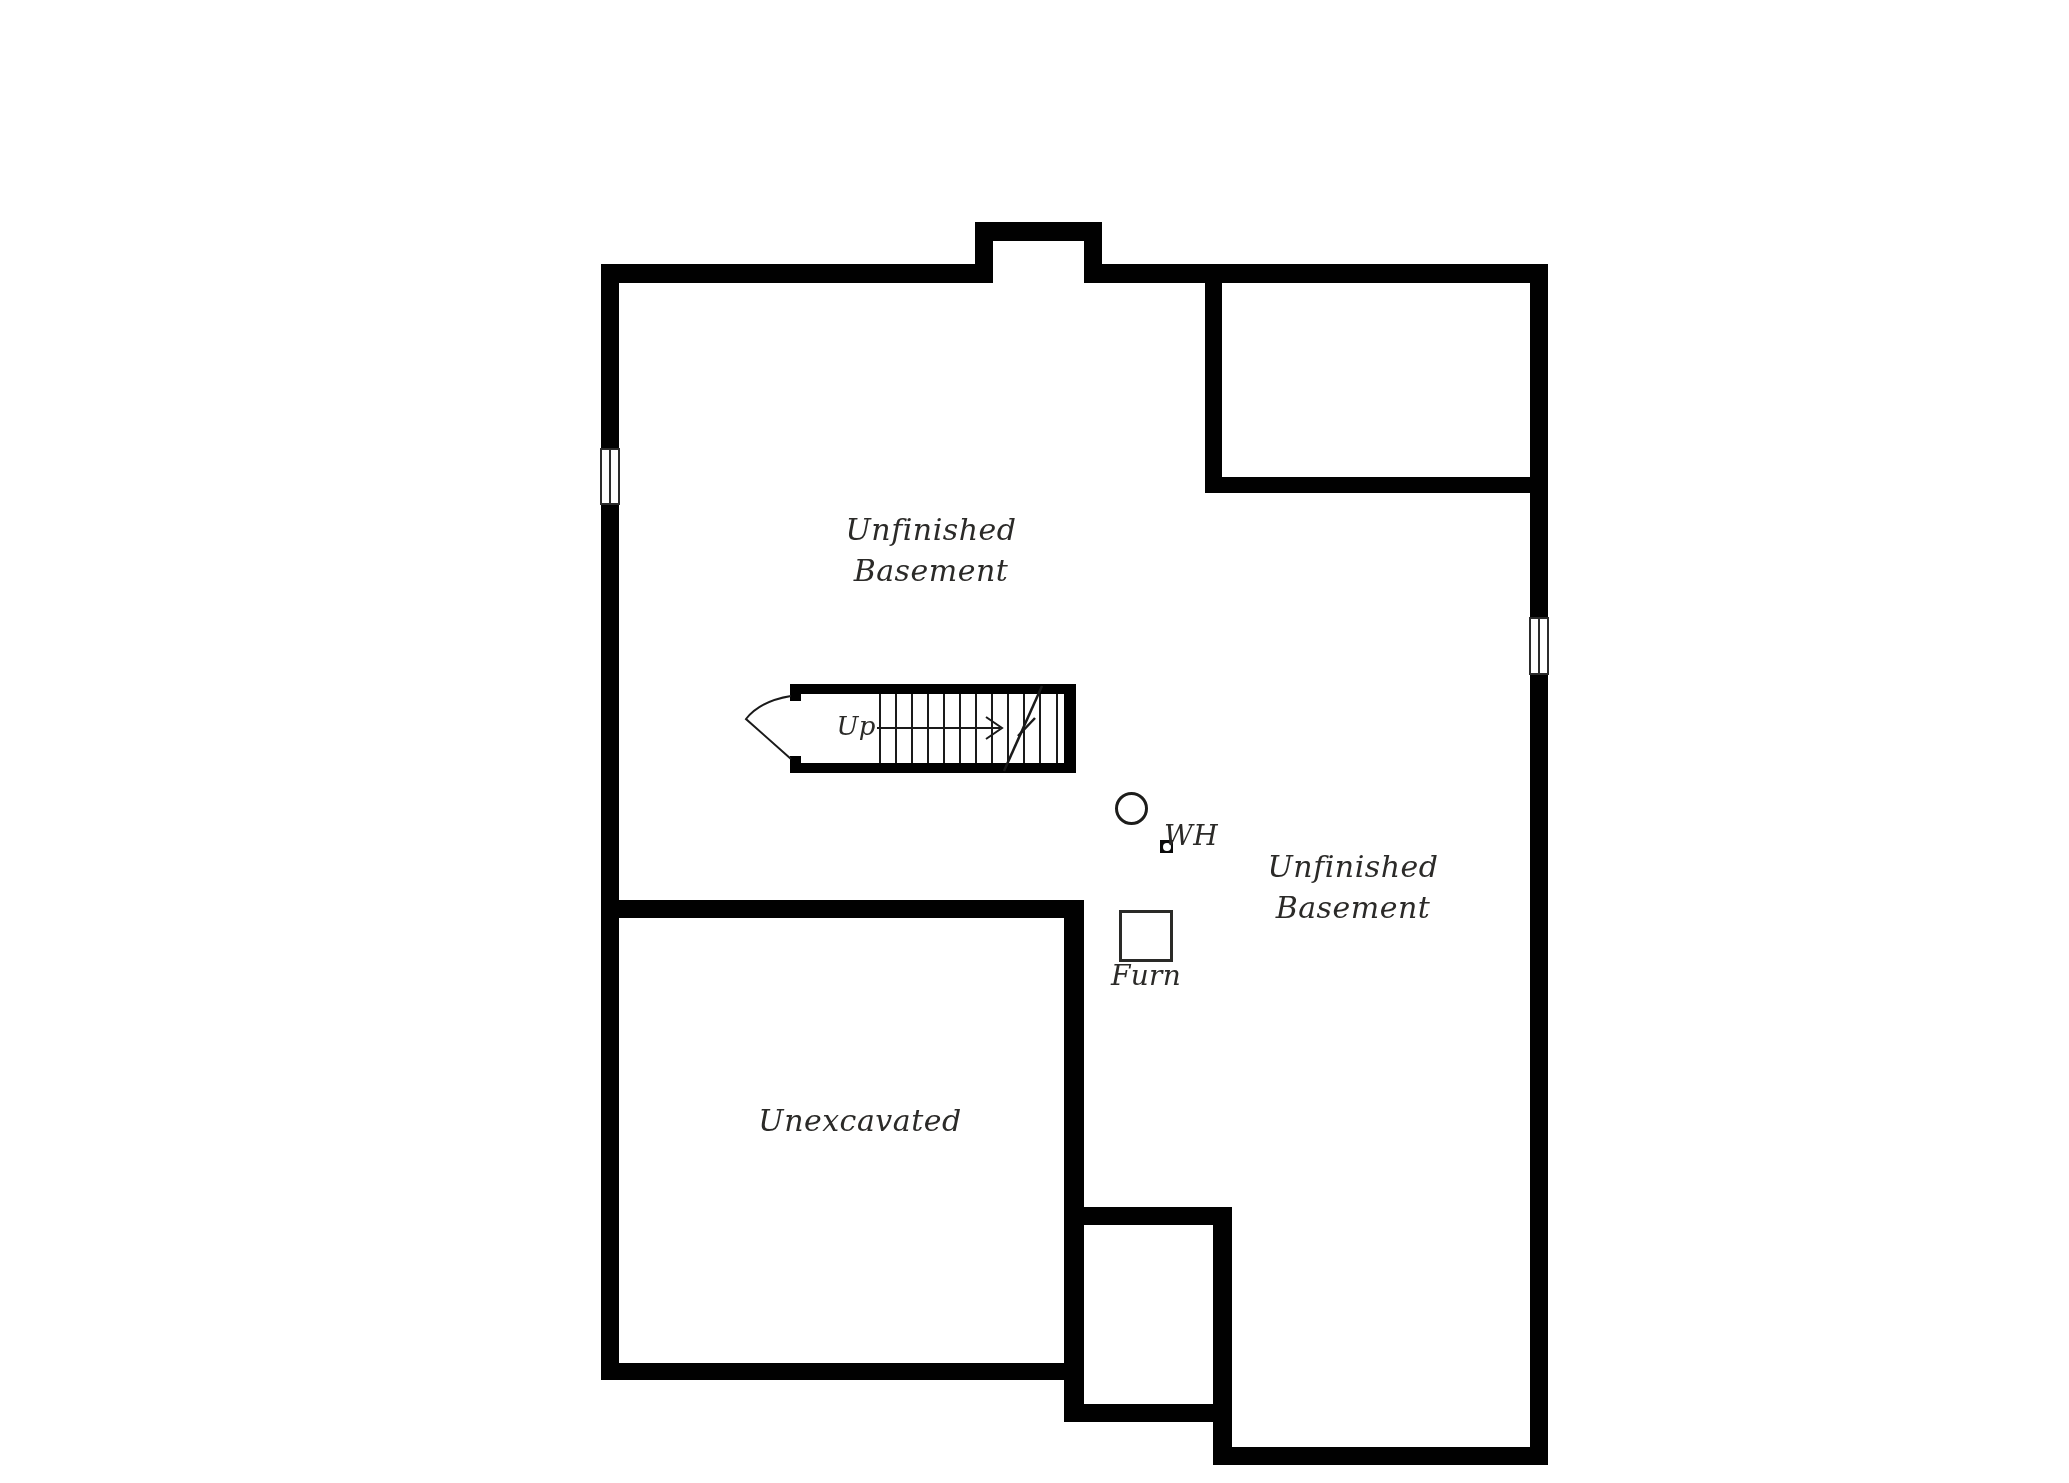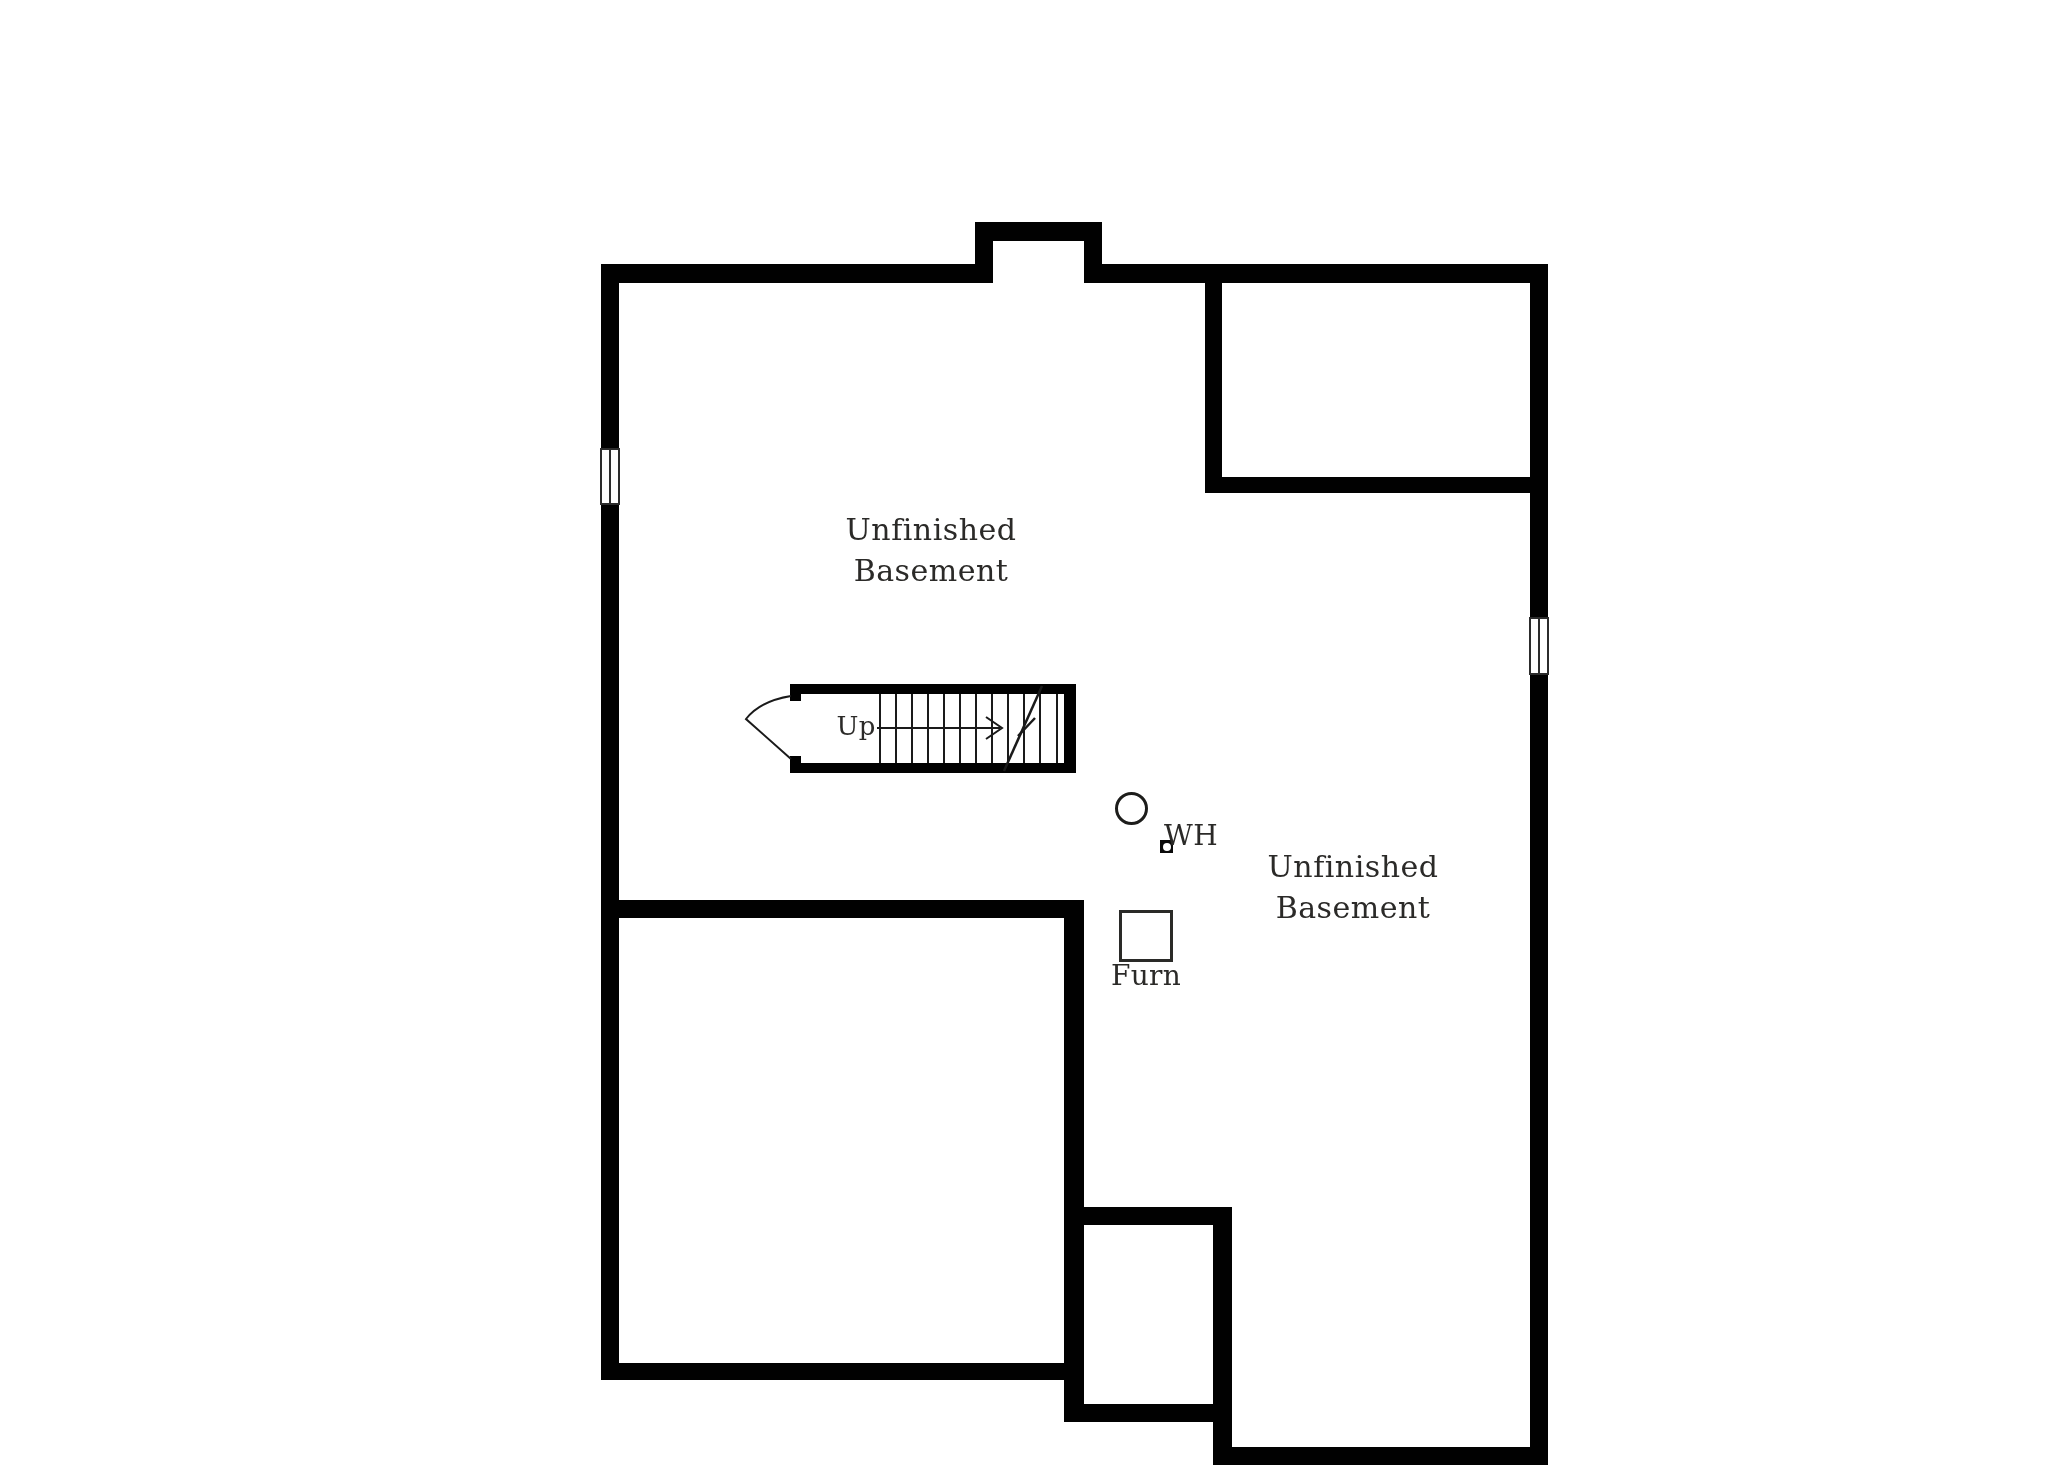--- a/index.html
+++ b/index.html
@@ -2,20 +2,21 @@
 <html><head>
 <meta charset="utf-8">
 <style>
   html,body{margin:0;padding:0;background:#ffffff;}
   #canvas{
     position:relative;
     width:2069px;height:1483px;
     background:#ffffff;
     font-family:"DejaVu Serif","Liberation Serif",serif;
     overflow:hidden;
+    font-style:italic;
   }
   .wall{position:absolute;background:#010101;}
   .stairwall{position:absolute;background:#010101;}
   .window{
     position:absolute;background:#ffffff;
     border:2px solid #2c2c2c;box-sizing:border-box;
   }
   .window .pane-divider{
     position:absolute;top:0;bottom:0;left:50%;width:2px;margin-left:-1px;
     background:#2c2c2c;
@@ -99,20 +100,21 @@
   <div class="label room-label" style="left:771px;top:509px;width:320px;">
     <div>Unfinished</div>
     <div>Basement</div>
   </div>
 
   <div class="label room-label" style="left:1193px;top:846px;width:320px;">
     <div>Unfinished</div>
     <div>Basement</div>
   </div>
 
+  <div class="label room-label" style="left:700px;top:1100px;width:320px;">Unexcavated</div>
 
   <div class="label small-label" style="left:833px;top:712px;width:46px;font-size:26px;line-height:28px;">Up</div>
 
   <div class="label small-label" style="left:1160px;top:824px;width:62px;font-size:28px;line-height:24px;">WH</div>
 
   <div class="label small-label" style="left:1106px;top:963px;width:80px;font-size:28px;line-height:26px;">Furn</div>
 
 </div>
 
 </body></html>

